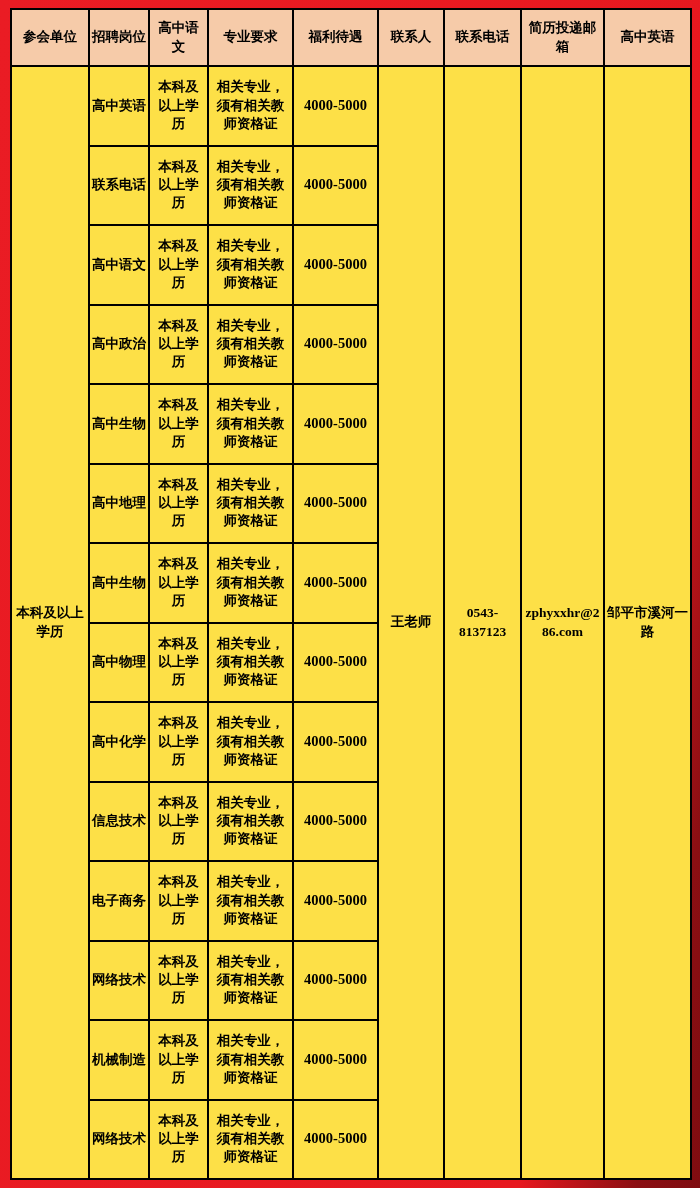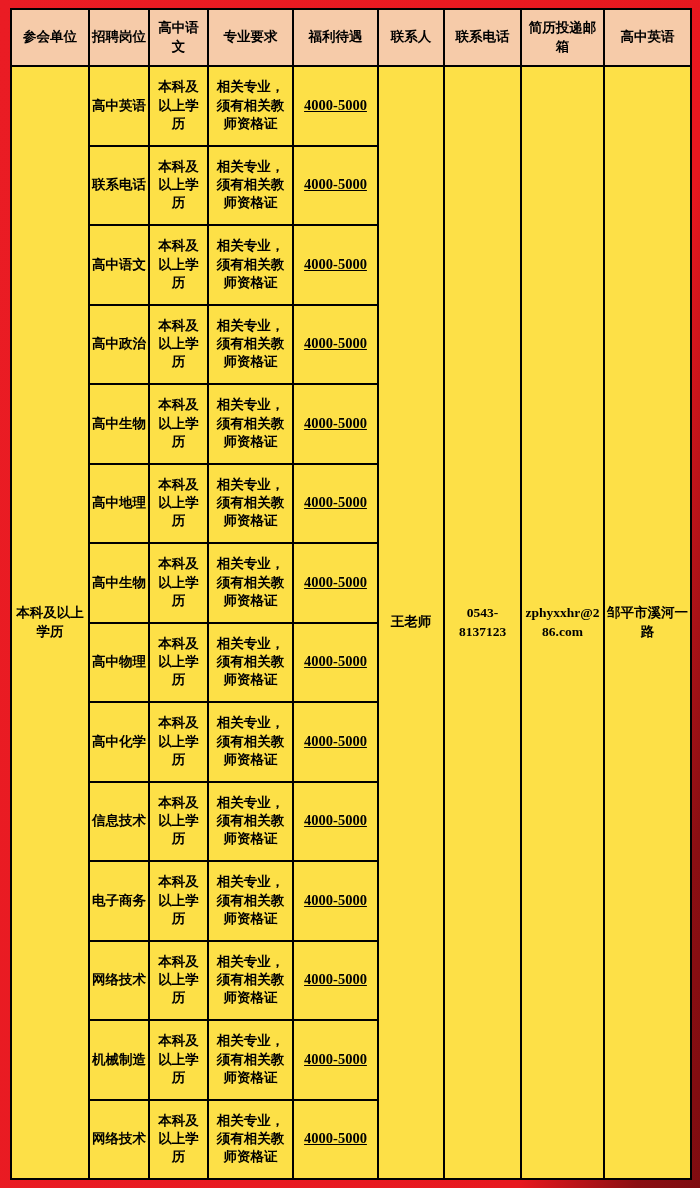--- a/index.html
+++ b/index.html
@@ -42,21 +42,20 @@
   .recruit th {
     background: #f6cba9;
     font-size: 13.5px;
   }
   .recruit td {
     font-size: 13.5px;
     word-break: break-word;
   }
   td.salary-cell {
     font-size: 14.5px;
-    text-decoration: underline;
   }
   td.email-cell {
     word-break: break-all;
   }
 </style>
 </head>
 <body>
 
 <div class="table-frame">
   <table class="recruit">

